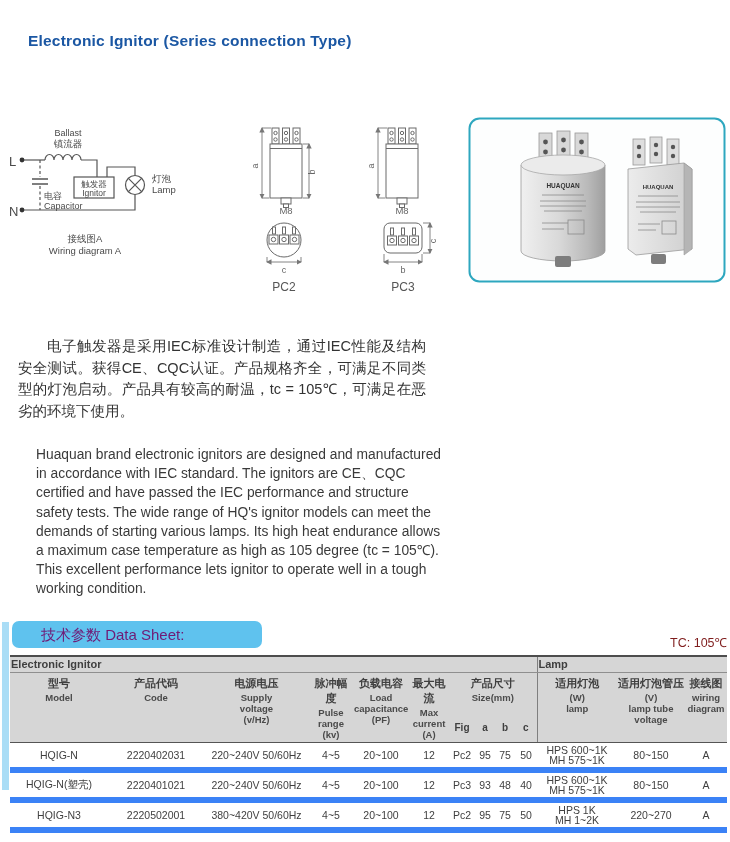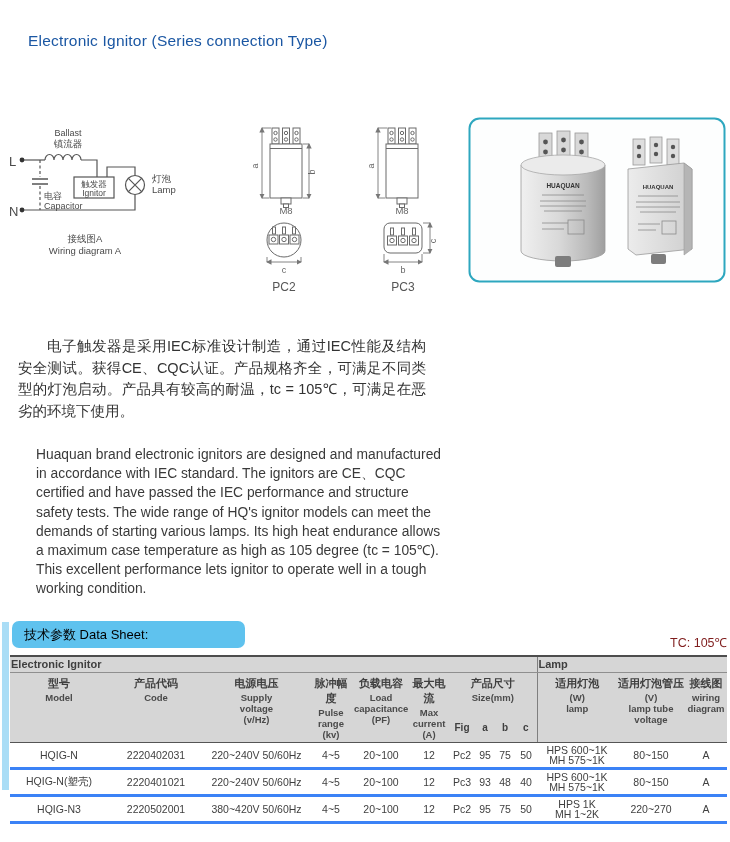--- a/index.html
+++ b/index.html
@@ -1,42 +1,42 @@
 <!DOCTYPE html>
 <html><head>
 <meta charset="utf-8">
 <style>
   html,body{margin:0;padding:0;background:#fff;}
   .page{position:relative;width:730px;height:842px;background:#fff;overflow:hidden;
         font-family:"Liberation Sans",sans-serif;color:#3c3c3c;}
   
   .title-zh{position:absolute;left:28px;top:12px;font-size:16px;font-weight:bold;color:#1b57a3;}
-  .title-en{position:absolute;left:28px;top:32px;font-size:15.5px;font-weight:normal;color:#1b57a3;letter-spacing:.2px;}
+  .title-en{position:absolute;left:28px;top:32px;font-size:15.5px;font-weight:bold;color:#1b57a3;letter-spacing:.2px;}
   
   .svg-abs{position:absolute;}
   
   .desc-zh{position:absolute;left:18px;top:336px;width:408px;font-size:14.5px;line-height:21.5px;
            color:#333;text-indent:2em;margin:0;text-align:justify;}
   .desc-en{position:absolute;left:18px;top:427px;width:406px;font-size:13.8px;line-height:19.2px;
            color:#3a3a3a;margin:18px;}
   
   .edge-strip{position:absolute;left:2px;top:622px;width:7px;height:168px;background:#aaddf6;}
   .ds-tab{position:absolute;left:12px;top:621px;width:221px;height:27px;background:#5fc2ee;
-          border-radius:7px;line-height:27px;padding-left:12px;font-size:13px;color:#000000;}
+          border-radius:7px;line-height:27px;padding-left:29px;font-size:15px;color:#701a75;}
   .tc-note{position:absolute;left:580px;top:634px;width:147px;text-align:right;font-size:12.5px;color:#7f1d1d;}
   table.ds{position:absolute;left:10px;top:655px;width:717px;border-collapse:collapse;
            table-layout:fixed;color:#3f3f3f;border-top:2px solid #4d4d4d;}
   table.ds th{font-weight:bold;background:#d6d6d6;vertical-align:top;padding:1px 1px 2px;}
   th.group{font-size:11px;text-align:left;padding:2px 0 1px 8px;border-bottom:1px solid #8f8f8f;vertical-align:middle;}
   th.vline{border-left:1px solid #7f7f7f;}
   .h-zh{display:block;font-size:11px;padding-top:2px;}
   .h-en{display:block;font-size:9.5px;line-height:11px;white-space:pre-line;color:#4a4a4a;padding-top:1px;}
   th.sub{font-size:10px;vertical-align:bottom;padding-bottom:2px;border-bottom:1.5px solid #555;}
   th.hdr-b{border-bottom:1.5px solid #555;}
-  table.ds td{font-size:10.5px;text-align:center;padding:2px 1px;border-bottom:3px solid #3b82f6;height:20px;vertical-align:middle;}
+  table.ds td{font-size:10.5px;text-align:center;padding:2px 1px;border-bottom:6px solid #3b82f6;height:20px;vertical-align:middle;}
   td.left{text-align:left;padding-left:8px;}
   td.lamp2{font-size:9px;line-height:10px;white-space:pre-line;}
   
   .watermark{position:absolute;left:290px;top:770px;width:440px;text-align:center;
              font-size:47px;color:#0d0d0d;letter-spacing:1px;}
   
   text{font-family:"Liberation Sans",sans-serif;}
 </style>
 </head>
 <body>

